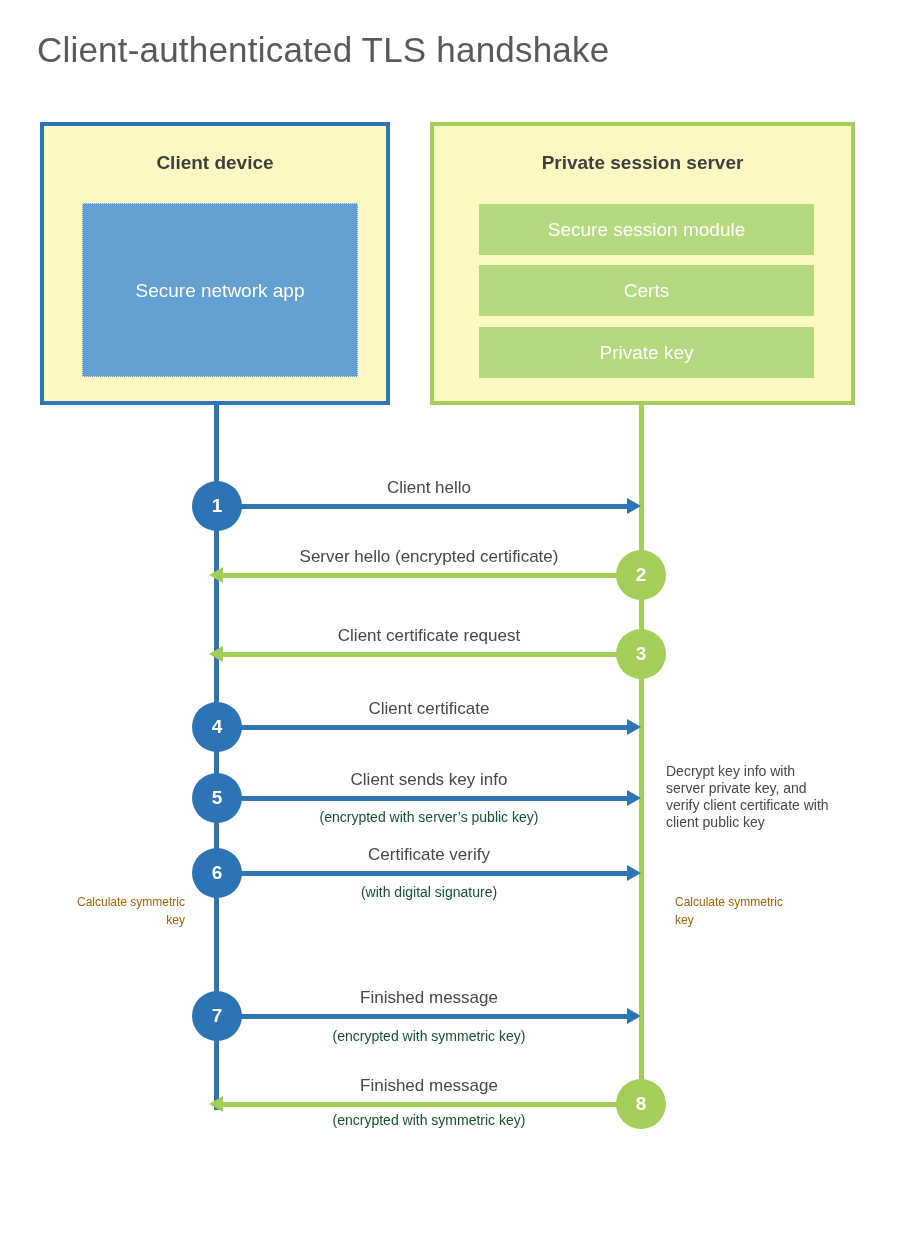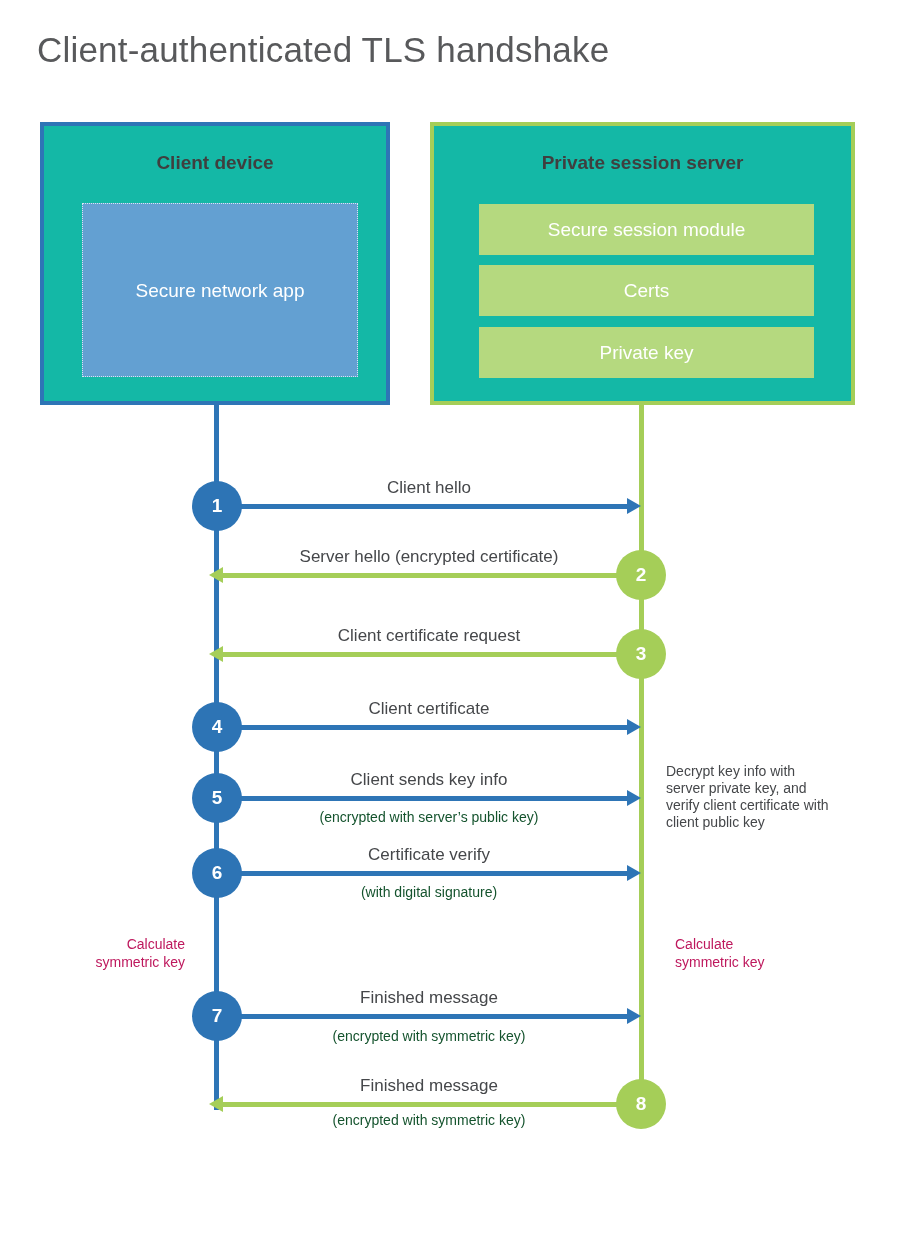--- a/index.html
+++ b/index.html
@@ -7,21 +7,21 @@
     position:relative;width:900px;height:1256px;background:#ffffff;overflow:hidden;
     font-family:"Liberation Sans","DejaVu Sans",sans-serif;
   }
   .abs{position:absolute;}
 
   .page-title{
     left:37px;top:30px;font-size:35px;font-weight:400;color:#58595b;letter-spacing:0.2px;
   }
 
   
-  .actor-box{box-sizing:border-box;background:#14b8a6;padding-left:24px;}
+  .actor-box{box-sizing:border-box;background:#fef9c3;padding-left:24px;}
   .client-box{left:40px;top:122px;width:350px;height:283px;border:4px solid #2e75b6;}
   .server-box{left:430px;top:122px;width:425px;height:283px;border:4px solid #a5ce58;}
   .actor-title{
     left:0;top:26px;width:100%;text-align:center;font-size:19px;font-weight:700;color:#3f3f3f;
   }
   .client-app{
     left:38px;top:77px;width:276px;height:174px;background:#63a0d2;
     border:1px dotted #d8e6f3;box-sizing:border-box;
     display:flex;align-items:center;justify-content:center;text-align:center;
     color:#ffffff;font-size:19px;line-height:33px;padding:0 40px;
@@ -57,21 +57,21 @@
     color:#ffffff;font-size:19px;font-weight:700;z-index:3;
   }
   .circle-blue{left:192px;background:#2d74b5;}
   .circle-green{left:616px;background:#a5ce58;}
 
   
   .side-note{
     left:666px;top:763px;width:168px;font-size:14px;line-height:17px;color:#45474a;text-align:left;
   }
   .calc-note{
-    width:110px;font-size:14px;line-height:17.5px;color:#be185d;top:936px;
+    width:110px;font-size:12px;line-height:17.5px;color:#a16207;top:894px;
   }
   .calc-left{left:75px;text-align:right;}
   .calc-right{left:675px;text-align:left;}
 </style>
 </head>
 <body>
 
 <div class="canvas">
 
   <div class="abs page-title">Client-authenticated TLS handshake</div>

